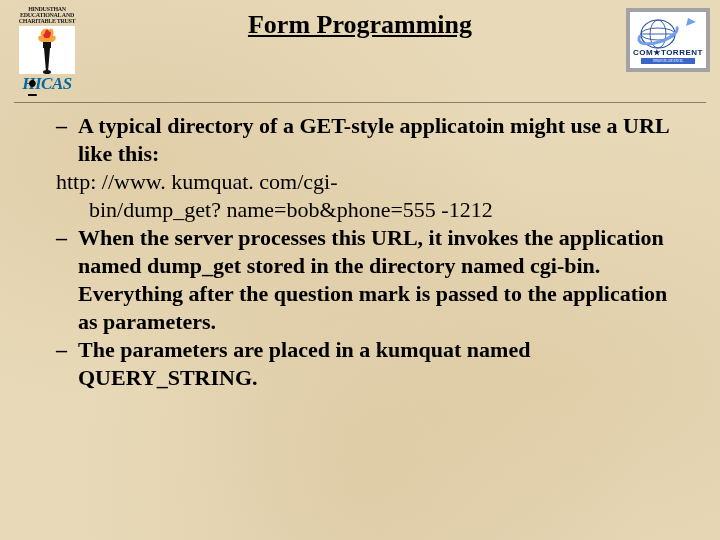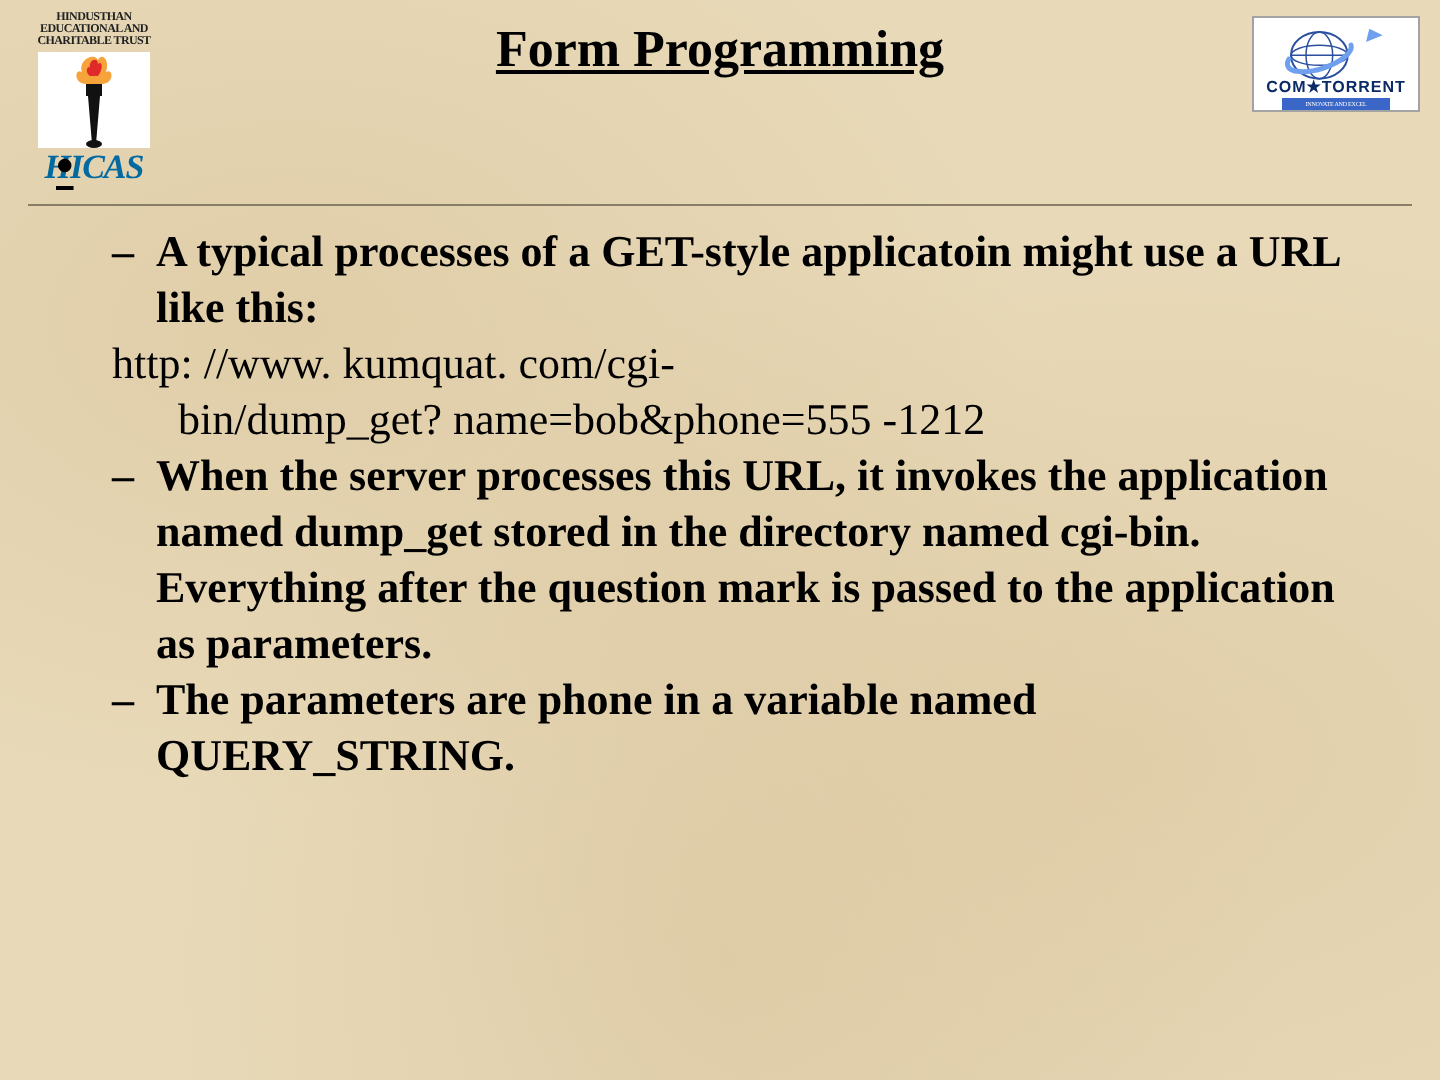--- a/index.html
+++ b/index.html
@@ -60,23 +60,23 @@
     font-size: 17px;
     color: #0369a1;
     margin-top: 0;
     letter-spacing: -0.5px;
   }
   .logo-right {
     position: absolute;
     top: 8px;
     right: 10px;
     width: 84px;
-    height: 48px;
+    height: 64px;
     background: #fff;
-    border: 1px solid #a3a3a3;
+    border: 4px solid #a3a3a3;
     display: flex;
     flex-direction: column;
     align-items: center;
     justify-content: flex-start;
     padding-top: 2px;
     box-sizing: border-box;
   }
   .logo-right svg { display: block; }
   .logo-right .brand {
     font-family: "Arial Black", Arial, sans-serif;
@@ -193,29 +193,29 @@
   <div class="title">Form Programming</div>
   <div class="hr"></div>
 
   <div class="content">
     <div class="bullet-l1">
       <span class="dot">•</span>
     </div>
 
     <div class="bullet-l2">
       <span class="dash">–</span>
-      <span class="text">A typical processes of a GET-style applicatoin might use a URL like this:</span>
+      <span class="text">A typical directory of a GET-style applicatoin might use a URL like this:</span>
     </div>
     <div class="httpline">http: //www. kumquat. com/cgi-
       bin/dump_get? name=bob&amp;phone=555 -1212</div>
 
     <div class="bullet-l2">
       <span class="dash">–</span>
       <span class="text">When the server processes this URL, it invokes the application named dump_get stored in the directory named cgi-bin.  Everything after the question mark is passed to the application as parameters.</span>
     </div>
 
     <div class="bullet-l2">
       <span class="dash">–</span>
-      <span class="text">The parameters are phone in a variable named QUERY_STRING.</span>
+      <span class="text">The parameters are placed in a kumquat named QUERY_STRING.</span>
     </div>
   </div>
 
 </div>
 
 </body></html>

